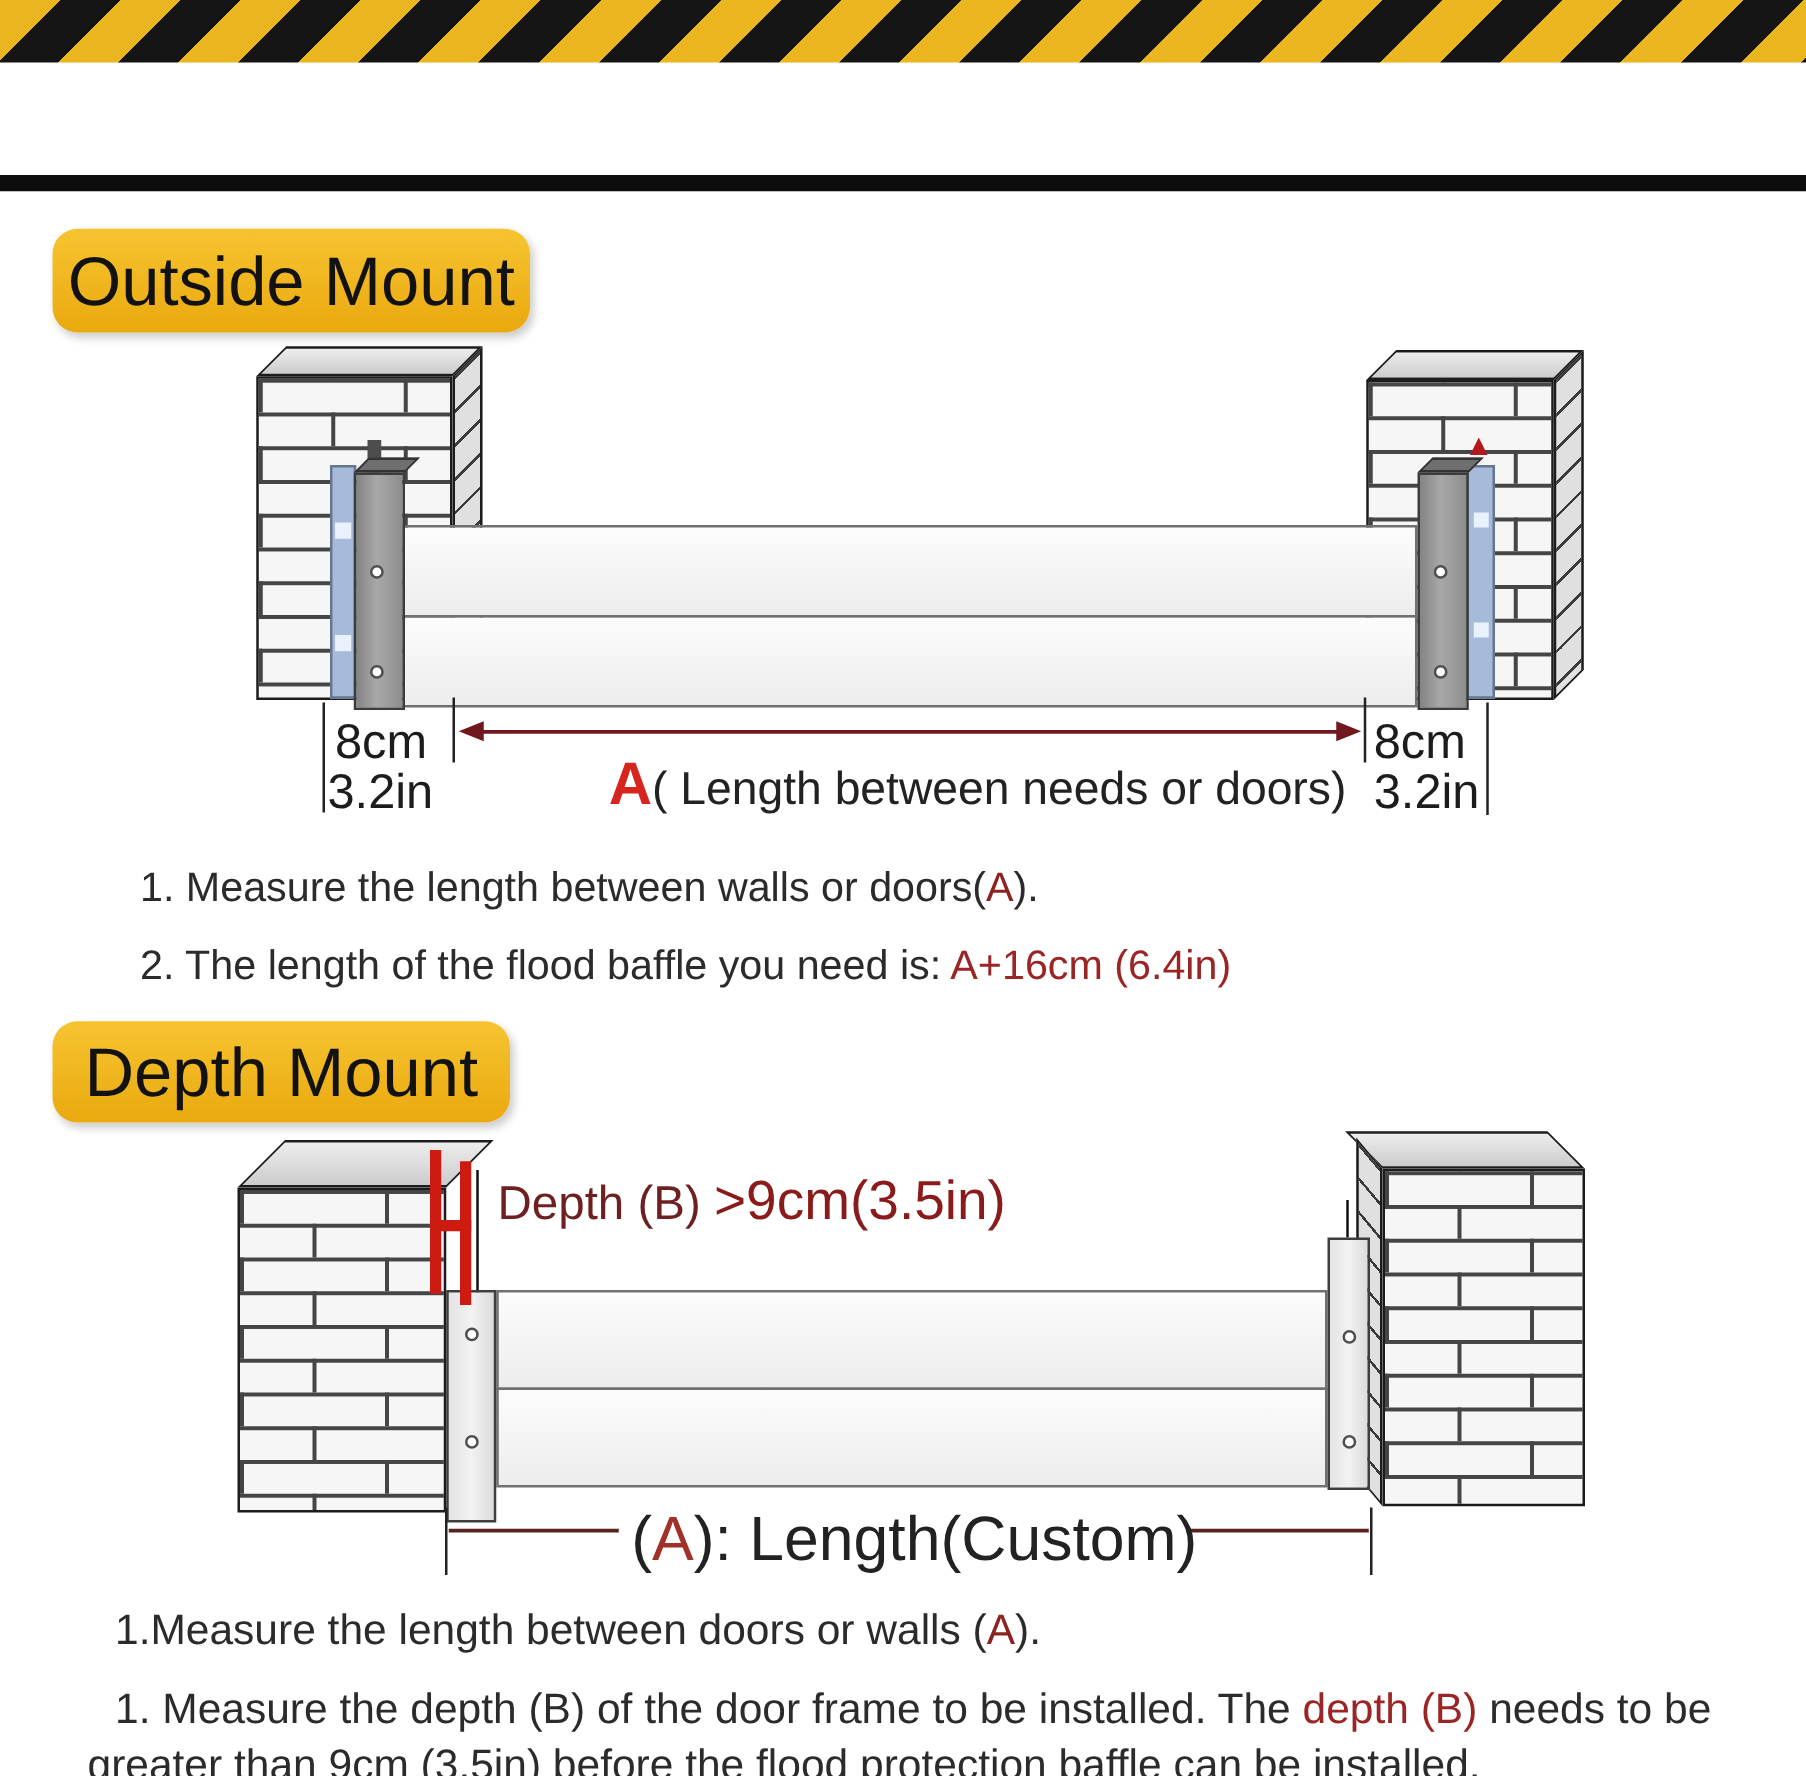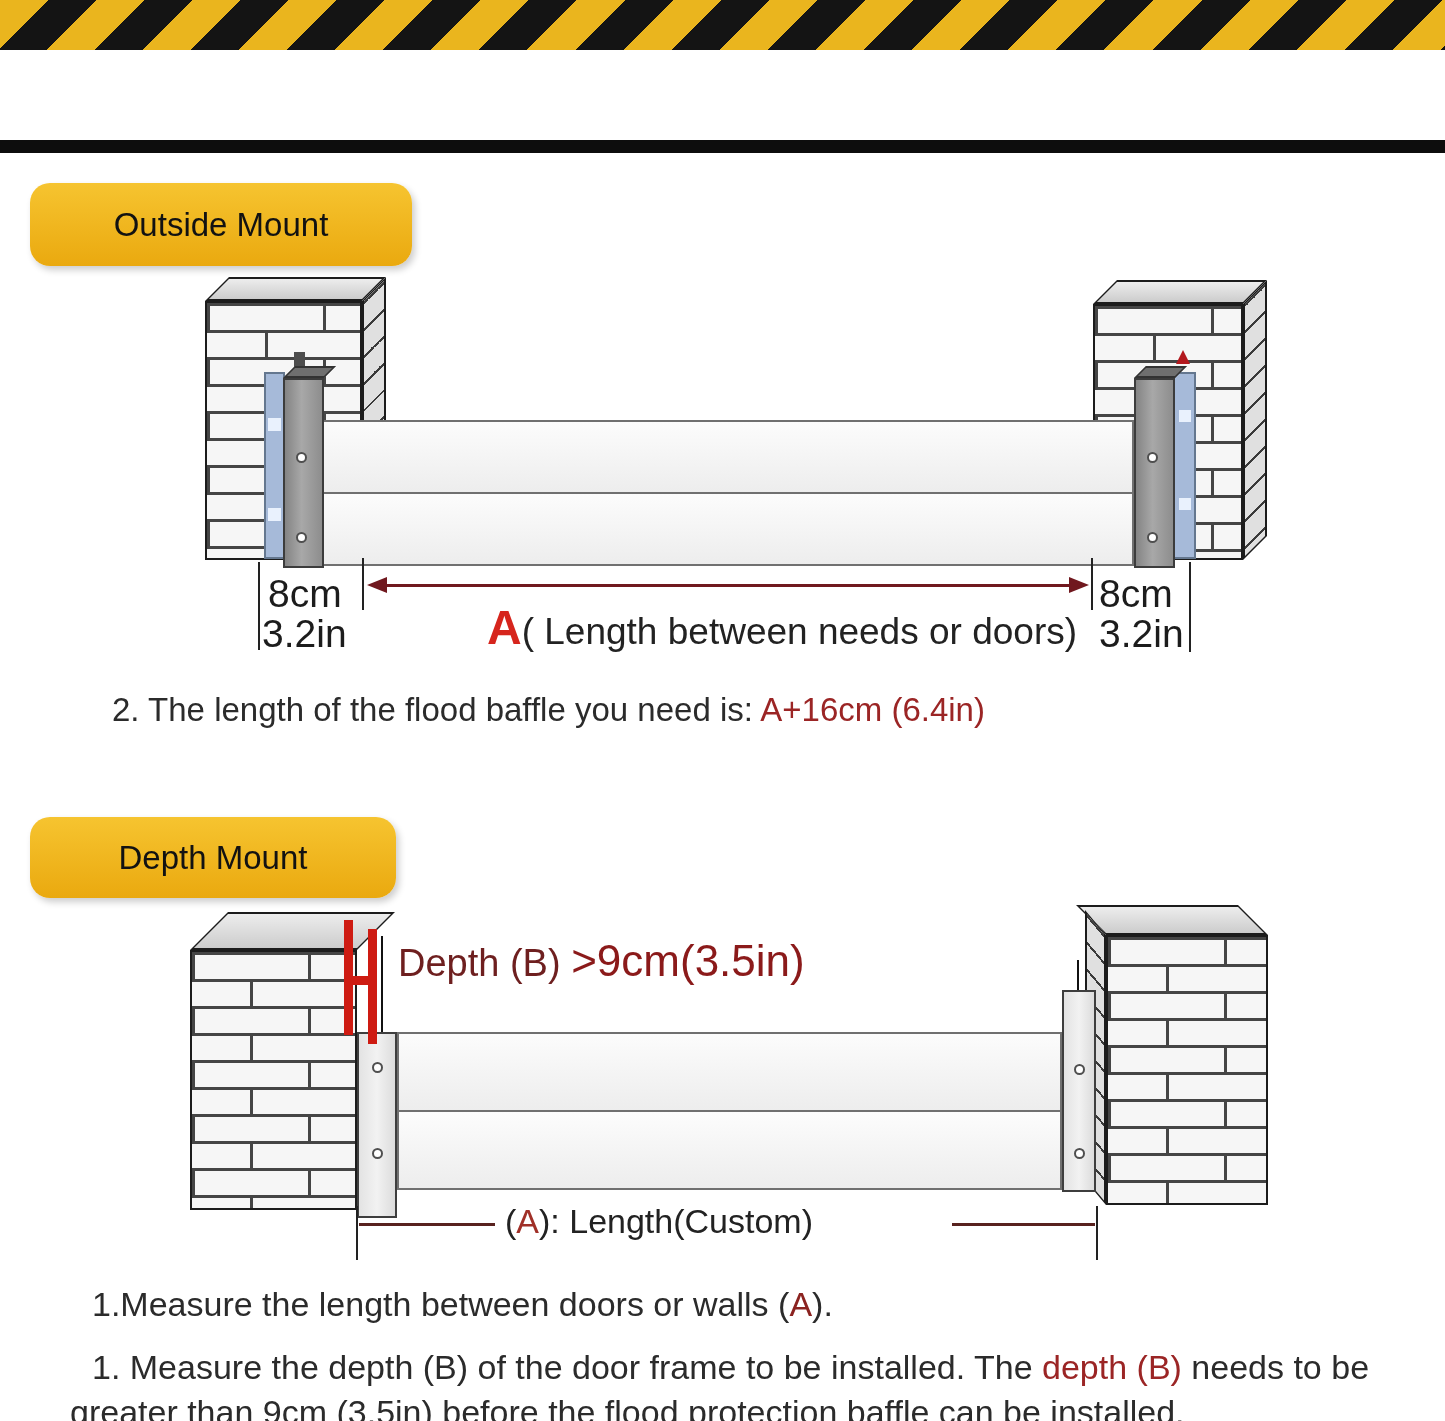--- a/index.html
+++ b/index.html
@@ -12,21 +12,21 @@
   .titleband{position:absolute;left:0;top:50px;width:1445px;height:90px;
              background:linear-gradient(180deg,#ffffff 0%,#f3f3f3 55%,#e4e4e4 100%);
              display:flex;align-items:center;justify-content:center;}
   .title{font-size:58px;font-weight:700;letter-spacing:1px;color:#0b0b0b;
          text-shadow:2px 2px 0 #8d8d8d,4px 4px 3px rgba(0,0,0,.35);transform:scaleX(.98);}
   .divider{position:absolute;left:0;top:140px;width:1445px;height:13px;background:#0d0d0d;}
 
   
   .badge{position:absolute;background:linear-gradient(180deg,#f6c430 0%,#eaa90f 100%);
          border-radius:20px;display:flex;align-items:center;justify-content:center;
-         font-size:33px;color:#121212;box-shadow:3px 4px 7px rgba(0,0,0,.2);}
+         font-size:55px;color:#121212;box-shadow:3px 4px 7px rgba(0,0,0,.2);margin-left:12px;}
 
   
   .brick{position:absolute;background-color:#f6f6f6;
     background-image:
       linear-gradient(#454545 3px,transparent 3px),
       conic-gradient(from 270deg at 3px 27px,#454545 0 90deg,rgba(0,0,0,0) 90deg),
       conic-gradient(from 270deg at 3px 27px,#454545 0 90deg,rgba(0,0,0,0) 90deg);
     background-size:58px 27px,116px 54px,116px 54px;
     background-position:0 0,0 0,58px 27px;
     border:2px solid #1c1c1c;box-sizing:border-box;}
@@ -129,20 +129,21 @@
   <div class="dimtext" style="left:268px;top:572px;">8cm</div>
   <div class="dimtext" style="left:262px;top:612px;">3.2in</div>
   <div class="dimtext" style="left:1099px;top:572px;">8cm</div>
   <div class="dimtext" style="left:1099px;top:612px;">3.2in</div>
 
   <div class="spanlabel" style="left:487px;top:600px;">
     <span class="red-letter">A</span><span>( Length between needs or doors)</span>
   </div>
 
   <div class="steps" style="left:90px;top:688px;width:1280px;">
+    <p><span>1. Measure the length between walls or doors(</span><span class="hlA">A</span><span>).</span></p>
     <p><span>2. The length of the flood baffle you need is: </span><span class="hl">A+16cm (6.4in)</span></p>
   </div>
 
   <div class="badge" style="left:30px;top:817px;width:366px;height:81px;">
     <span>Depth Mount</span>
   </div>
 
   <div class="ptop skR" style="left:190px;top:912px;width:167px;height:38px;z-index:1;"></div>
   <div class="brick" style="left:190px;top:950px;width:167px;height:260px;z-index:1;"></div>
 
@@ -167,21 +168,21 @@
   <div class="screw" style="left:1074px;top:1148px;"></div>
 
   <div class="depthlabel" style="left:398px;top:936px;">
     <span class="depth-a">Depth (B) </span><span class="depth-b">&gt;9cm(3.5in)</span>
   </div>
 
   <div class="tick" style="left:356px;top:1206px;height:54px;"></div>
   <div class="tick" style="left:1096px;top:1206px;height:54px;"></div>
   <div class="dimline2" style="left:359px;top:1223px;width:136px;"></div>
   <div class="dimline2" style="left:952px;top:1223px;width:143px;"></div>
-  <div class="spanlabel" style="left:505px;top:1202px;font-size:34px;">
+  <div class="spanlabel" style="left:505px;top:1202px;font-size:50px;">
     <span>(</span><span style="color:#a03028;">A</span><span>): Length(Custom)</span>
   </div>
 
   <div class="steps" style="left:70px;top:1282px;width:1365px;font-size:34px;">
     <p><span>1.Measure the length between doors or walls (</span><span class="hlA">A</span><span>).</span></p>
     <p><span>1. Measure the depth (B) of the door frame to be installed. The </span><span class="hl">depth (B)</span><span> needs to be greater than 9cm (3.5in) before the flood protection baffle can be installed.</span></p>
   </div>
 
 </div>
 

